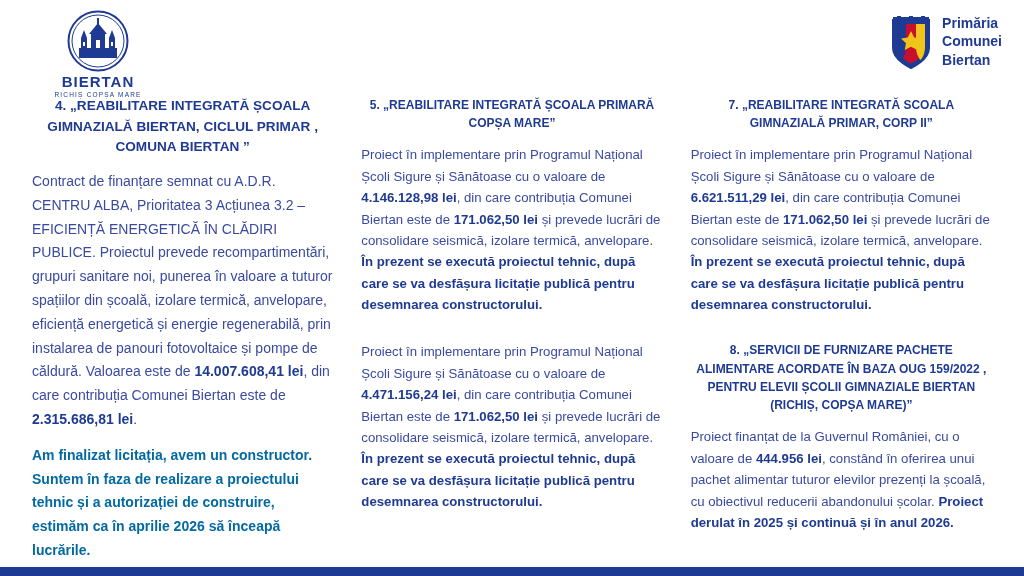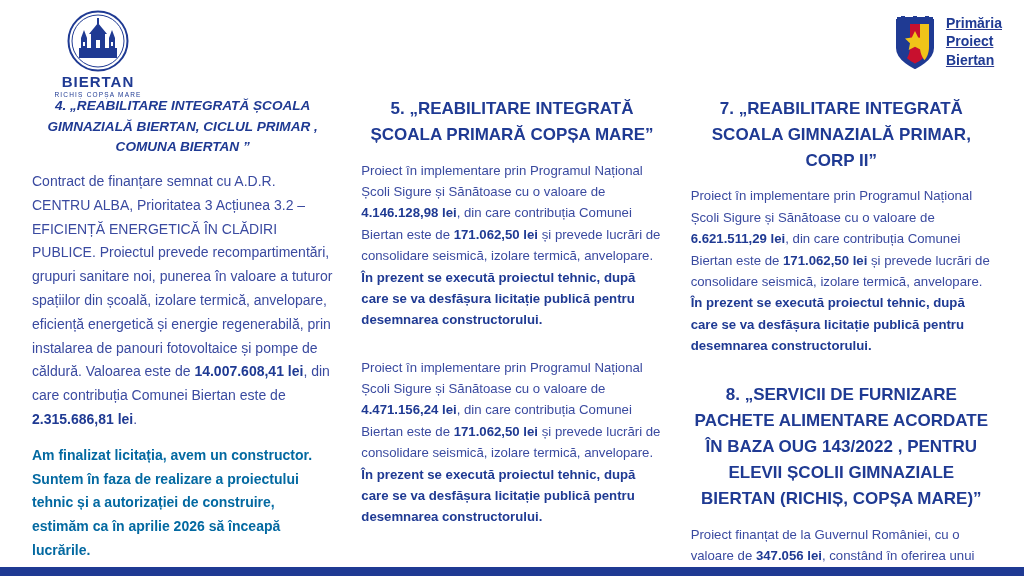--- a/index.html
+++ b/index.html
@@ -49,21 +49,20 @@
     color: #1f3a93;
     margin-top: 1px;
   }
   .logo-right {
     position: absolute;
     right: 22px;
     top: 14px;
     display: flex;
     align-items: flex-start;
     gap: 9px;
-    text-decoration: underline;
   }
   .logo-right .shield {
     flex: 0 0 auto;
     margin-top: 2px;
   }
   .logo-right .rtext {
     font-size: 14px;
     font-weight: bold;
     line-height: 1.32;
     color: #1f3a93;
@@ -82,30 +81,29 @@
   .col {
     padding: 0 14px;
   }
   .col1 { width: 334px; }
   .col2 { width: 334px; }
   .col3 { width: 334px; }
 
   .block { margin-bottom: 26px; }
 
   .blk-title {
-    font-size: 17px;
+    font-size: 12px;
     font-weight: bold;
     line-height: 1.52;
     color: #1f3a93;
     margin: 0 0 12px 0;
     text-align: center;
   }
   .blk-title.left-first {
     text-align: center;
-    font-style: italic;
   }
   .num {
     font-weight: bold;
   }
 
   .para {
     font-size: 13.2px;
     line-height: 1.62;
     color: #3a4aa0;
     margin: 0 0 12px 0;
@@ -170,21 +168,21 @@
         <path d="M22 15 L25.2 21.5 L32 22.4 L27 27.2 L28.3 34 L22 30.7 L15.7 34 L17 27.2 L12 22.4 L18.8 21.5 Z" fill="#f0c419"></path>
         <rect x="4" y="1" width="36" height="4" fill="#1f3a93"></rect>
         <g fill="#1f3a93">
           <rect x="8" y="-1" width="4" height="4"></rect>
           <rect x="20" y="-1" width="4" height="4"></rect>
           <rect x="32" y="-1" width="4" height="4"></rect>
         </g>
       </svg>
       <div class="rtext">
         <div>Primăria</div>
-        <div>Proiect</div>
+        <div>Comunei</div>
         <div>Biertan</div>
       </div>
     </div>
   </div>
 
   <div class="columns">
 
     <div class="col col1">
       <div class="block">
         <div class="blk-title left-first">
@@ -215,22 +213,22 @@
         <div class="blk-title">
           <span class="num">7.</span>
           <span>„REABILITARE INTEGRATĂ SCOALA GIMNAZIALĂ PRIMAR, CORP II”</span>
         </div>
         <p class="para">Proiect în implementare prin Programul Național Școli Sigure și Sănătoase cu o valoare de <b>6.621.511,29 lei</b>, din care contribuția Comunei Biertan este de <b>171.062,50 lei</b> și prevede lucrări de consolidare seismică, izolare termică, anvelopare. <b>În prezent se execută proiectul tehnic, după care se va desfășura licitație publică pentru desemnarea constructorului.</b></p>
       </div>
 
       <div class="block">
         <div class="blk-title">
           <span class="num">8.</span>
-          <span>„SERVICII DE FURNIZARE PACHETE ALIMENTARE ACORDATE ÎN BAZA OUG 143/2022 , PENTRU ELEVII ȘCOLII GIMNAZIALE BIERTAN (RICHIȘ, COPȘA MARE)”</span>
-        </div>
-        <p class="para">Proiect finanțat de la Guvernul României, cu o valoare de <b>347.056 lei</b>, constând în oferirea unui pachet alimentar tuturor elevilor prezenți la școală, cu obiectivul reducerii abandonului școlar. <b>Proiect derulat în 2025 și continuă și în anul 2026.</b></p>
+          <span>„SERVICII DE FURNIZARE PACHETE ALIMENTARE ACORDATE ÎN BAZA OUG 159/2022 , PENTRU ELEVII ȘCOLII GIMNAZIALE BIERTAN (RICHIȘ, COPȘA MARE)”</span>
+        </div>
+        <p class="para">Proiect finanțat de la Guvernul României, cu o valoare de <b>444.956 lei</b>, constând în oferirea unui pachet alimentar tuturor elevilor prezenți la școală, cu obiectivul reducerii abandonului școlar. <b>Proiect derulat în 2025 și continuă și în anul 2026.</b></p>
       </div>
     </div>
 
   </div>
 
   <div class="footer-bar"></div>
 </div>
 
 </body></html>

